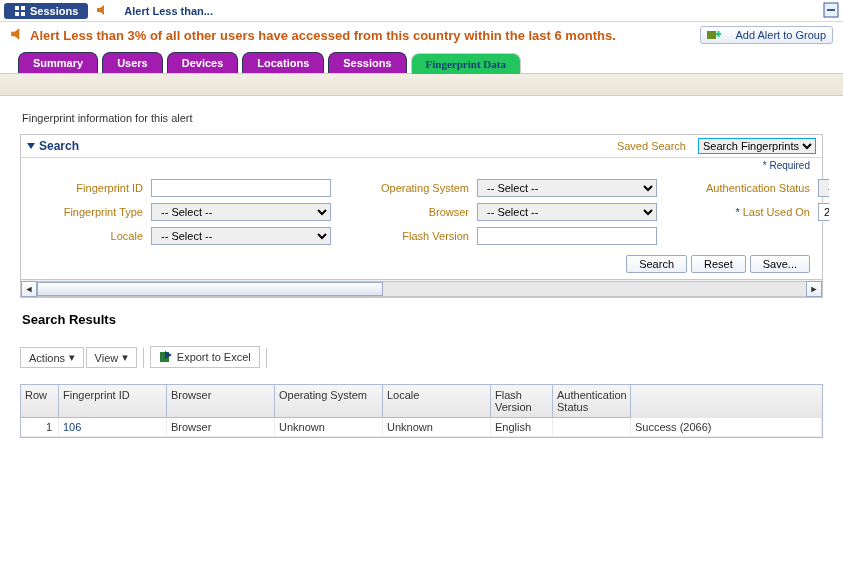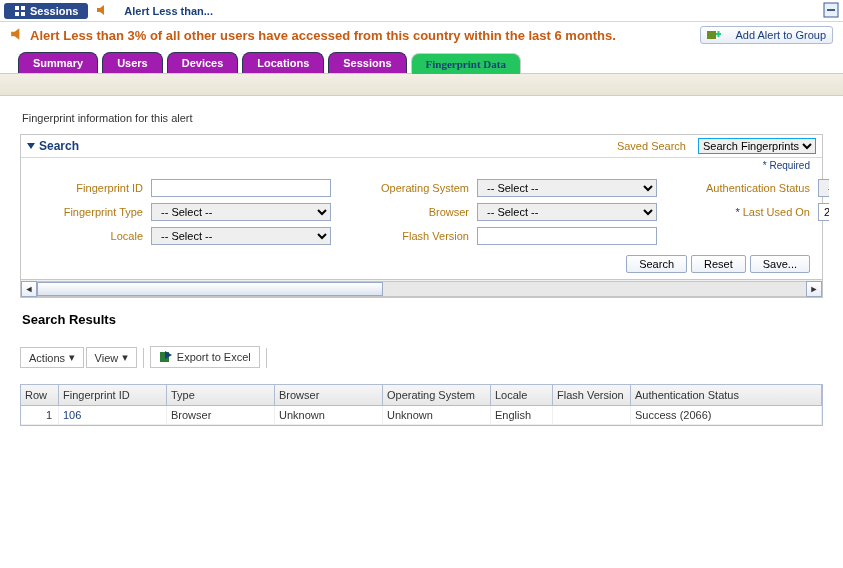--- a/index.html
+++ b/index.html
@@ -427,21 +427,20 @@
         </svg>
       <span>Export to Excel</span>
     </div>
     <div class="tb-sep"></div>
   </div>
 
   <div class="grid">
     <div class="grid-head">
       <div class="cell">Row</div>
       <div class="cell">Fingerprint ID</div>
-      <div class="cell">Type</div>
       <div class="cell">Browser</div>
       <div class="cell">Operating System</div>
       <div class="cell">Locale</div>
       <div class="cell">Flash Version</div>
       <div class="cell">Authentication Status</div>
     </div>
     <div class="grid-row">
       <div class="cell rownum">1</div>
       <div class="cell link">106</div>
       <div class="cell">Browser</div>

